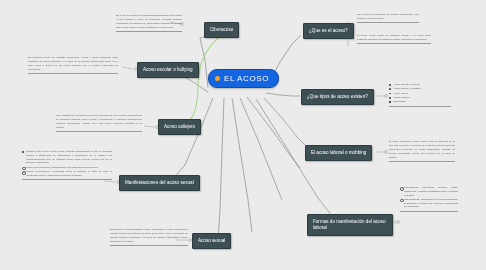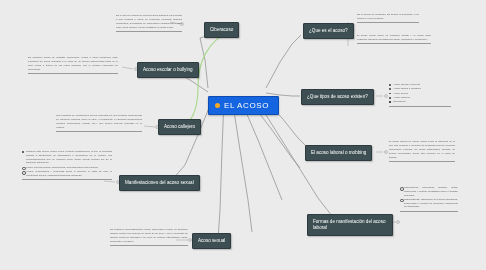--- a/index.html
+++ b/index.html
@@ -128,21 +128,21 @@
       <circle cx="157" cy="127" r="1.4"></circle>
       <circle cx="118" cy="182" r="1.4"></circle>
       <circle cx="190" cy="240" r="1.4"></circle>
       <circle cx="352" cy="30" r="1.4"></circle>
       <circle cx="386" cy="96" r="1.4"></circle>
       <circle cx="386" cy="152" r="1.4"></circle>
       <circle cx="398" cy="222" r="1.4"></circle>
     </g>
   </svg>
 
-  <div class="central" style="left:208px;top:96px;">
+  <div class="central" style="left:208px;top:69px;border-radius:9px;">
     <span class="dot"></span>
     <span>EL ACOSO</span>
   </div>
 
   <div class="topic" style="left:204px;top:22px;">
     <span>Ciberacoso</span>
   </div>
 
   <div class="topic" style="left:137px;top:62px;">
     <span>Acoso escolar o bullying</span>

